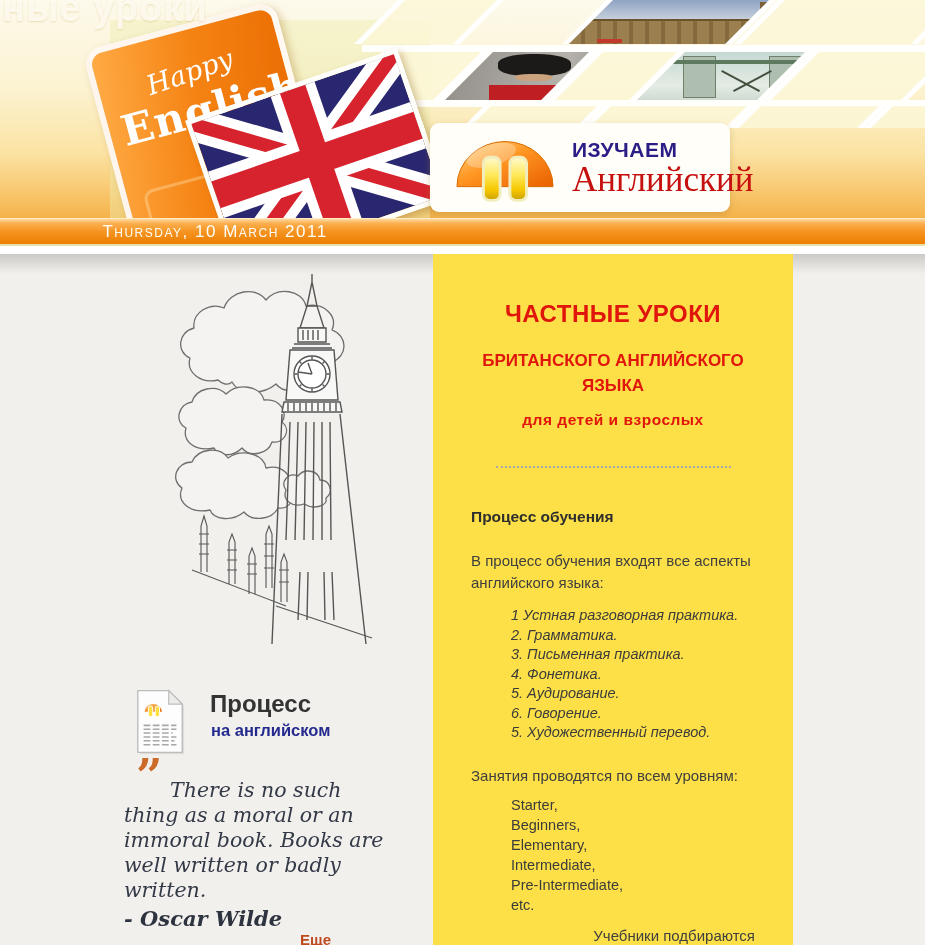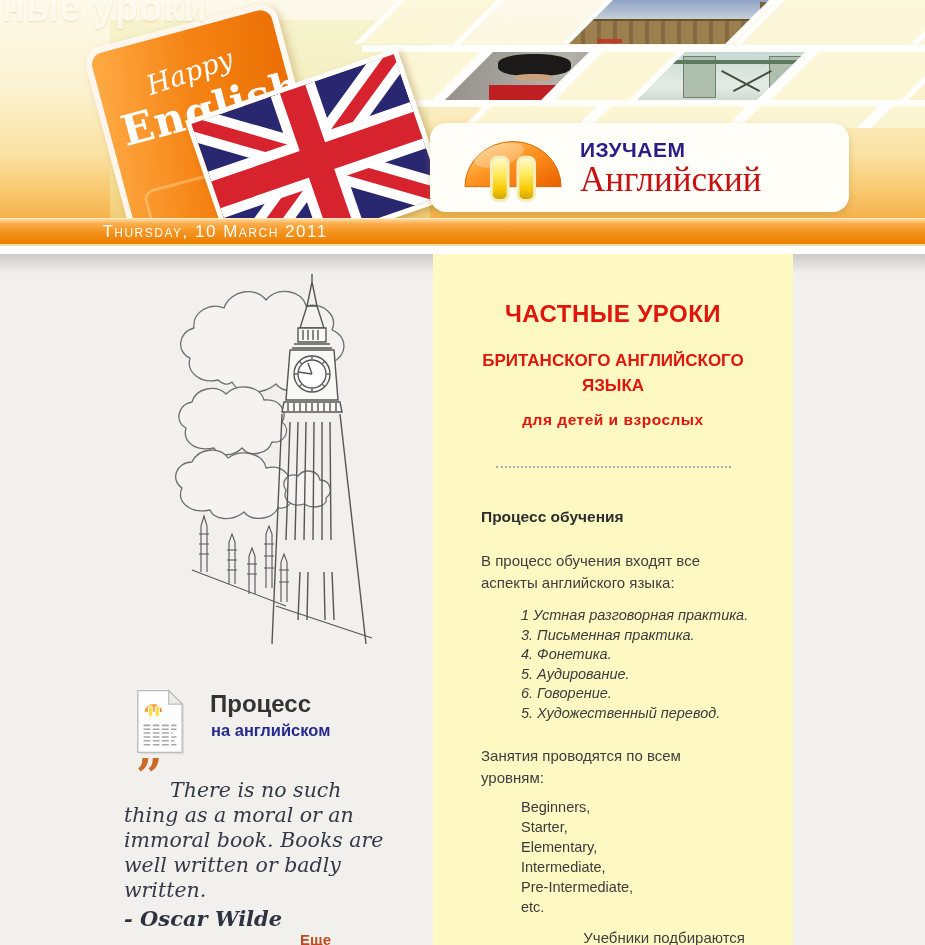--- a/index.html
+++ b/index.html
@@ -43,43 +43,43 @@
     color:#fff;font-size:27px;transform:rotate(-4deg);}
   .book .t2{position:absolute;left:12px;top:58px;font-family:"DejaVu Serif",serif;font-weight:bold;
     color:#fff;font-size:42px;letter-spacing:1px;}
   .book .keys{position:absolute;left:16px;bottom:6px;width:72px;height:58px;
     border:3px solid rgba(255,235,190,.35);border-radius:10px;}
 
   .flag{position:absolute;left:205px;top:80px;width:214px;height:150px;transform:rotate(-19deg);
     border:5px solid #fdfdfa;box-shadow:3px 4px 7px rgba(120,70,0,.28);z-index:4;}
   .flag svg{display:block;width:100%;height:100%;}
 
-  .logo-box{position:absolute;left:430px;top:123px;width:411px;height:89px;background:#fffef9;
-    border-radius:16px;box-shadow:0 3px 7px rgba(170,130,50,.35);display:flex;align-items:center;z-index:5;padding-left:8px;}
+  .logo-box{position:absolute;left:430px;top:123px;width:300px;height:89px;background:#fffef9;
+    border-radius:9px;box-shadow:0 3px 7px rgba(170,130,50,.35);display:flex;align-items:center;z-index:5;}
   .logo-box svg{margin-left:24px;flex:0 0 auto;}
   .lg-text{margin-left:16px;}
   .lg1{color:#2b1d86;font-weight:bold;font-size:21px;letter-spacing:.5px;}
   .lg2{color:#c60f0f;font-family:"Liberation Serif",serif;font-size:35px;line-height:36px;}
 
   .cut-title{position:absolute;left:2px;top:-13px;font-size:38px;font-weight:bold;
     color:rgba(255,253,244,.85);letter-spacing:1px;z-index:6;
     text-shadow:0 1px 2px rgba(205,160,70,.3);}
 
   
   .datebar{position:absolute;left:0;top:218px;width:925px;height:28px;box-sizing:border-box;z-index:10;
     background:linear-gradient(#ffd9a0 0%,#fbaf4e 18%,#f59422 50%,#ef860b 82%,#ec8001 100%);
     border-top:1px solid #ffeccb;border-bottom:2px solid #e8e0ac;}
   .datebar .dt{width:430px;text-align:center;color:#fffdf6;font-variant:small-caps;
     font-size:17px;letter-spacing:1.5px;line-height:25px;}
   .gap{position:absolute;left:0;top:246px;width:925px;height:8px;background:#fff;z-index:10;}
 
   
   .content{position:absolute;left:0;top:254px;width:925px;height:691px;display:flex;}
   .col-left{width:433px;background:#f1f0ed;position:relative;}
-  .col-main{width:360px;background:#fef9c3;position:relative;box-sizing:border-box;padding:0 48px;}
+  .col-main{width:360px;background:#fde047;position:relative;box-sizing:border-box;padding:0 38px;}
   .col-right{flex:1;background:#f1f0ed;position:relative;}
   .graytop{position:absolute;top:0;left:0;right:0;height:20px;
     background:linear-gradient(#cbcac7,rgba(241,240,237,0));}
 
   .bigben{position:absolute;left:126px;top:18px;}
 
   .aph-icon{position:absolute;left:132px;top:432px;}
   .aph-title{position:absolute;left:210px;top:436px;font-size:24px;font-weight:bold;color:#333;}
   .aph-sub{position:absolute;left:211px;top:467px;font-size:16.5px;font-weight:bold;color:#252a8f;}
   .quoteblock{position:absolute;left:124px;top:506px;width:274px;}
@@ -273,31 +273,32 @@
     <div class="col-main">
       <h1 class="m-h1">ЧАСТНЫЕ УРОКИ</h1>
       <h2 class="m-h2">БРИТАНСКОГО АНГЛИЙСКОГО ЯЗЫКА</h2>
       <h3 class="m-h3">для детей и взрослых</h3>
       <hr class="divider">
 
       <h4 class="m-h4">Процесс обучения</h4>
       <p class="m-p">В процесс обучения входят все аспекты английского языка:</p>
       <ul class="m-list ital">
         <li>1 Устная разговорная практика.</li>
+        <li>2. Грамматика.</li>
         <li>3. Письменная практика.</li>
         <li>4. Фонетика.</li>
         <li>5. Аудирование.</li>
         <li>6. Говорение.</li>
         <li>5. Художественный перевод.</li>
       </ul>
 
       <p class="m-p" style="margin-top:22px;">Занятия проводятся по всем уровням:</p>
       <ul class="m-list lvl" style="margin-top:8px;">
+        <li>Starter,</li>
         <li>Beginners,</li>
-        <li>Starter,</li>
         <li>Elementary,</li>
         <li>Intermediate,</li>
         <li>Pre-Intermediate,</li>
         <li>etc.</li>
       </ul>
 
       <p class="cutoff">Учебники подбираются</p>
     </div>
 
     <div class="col-right">

